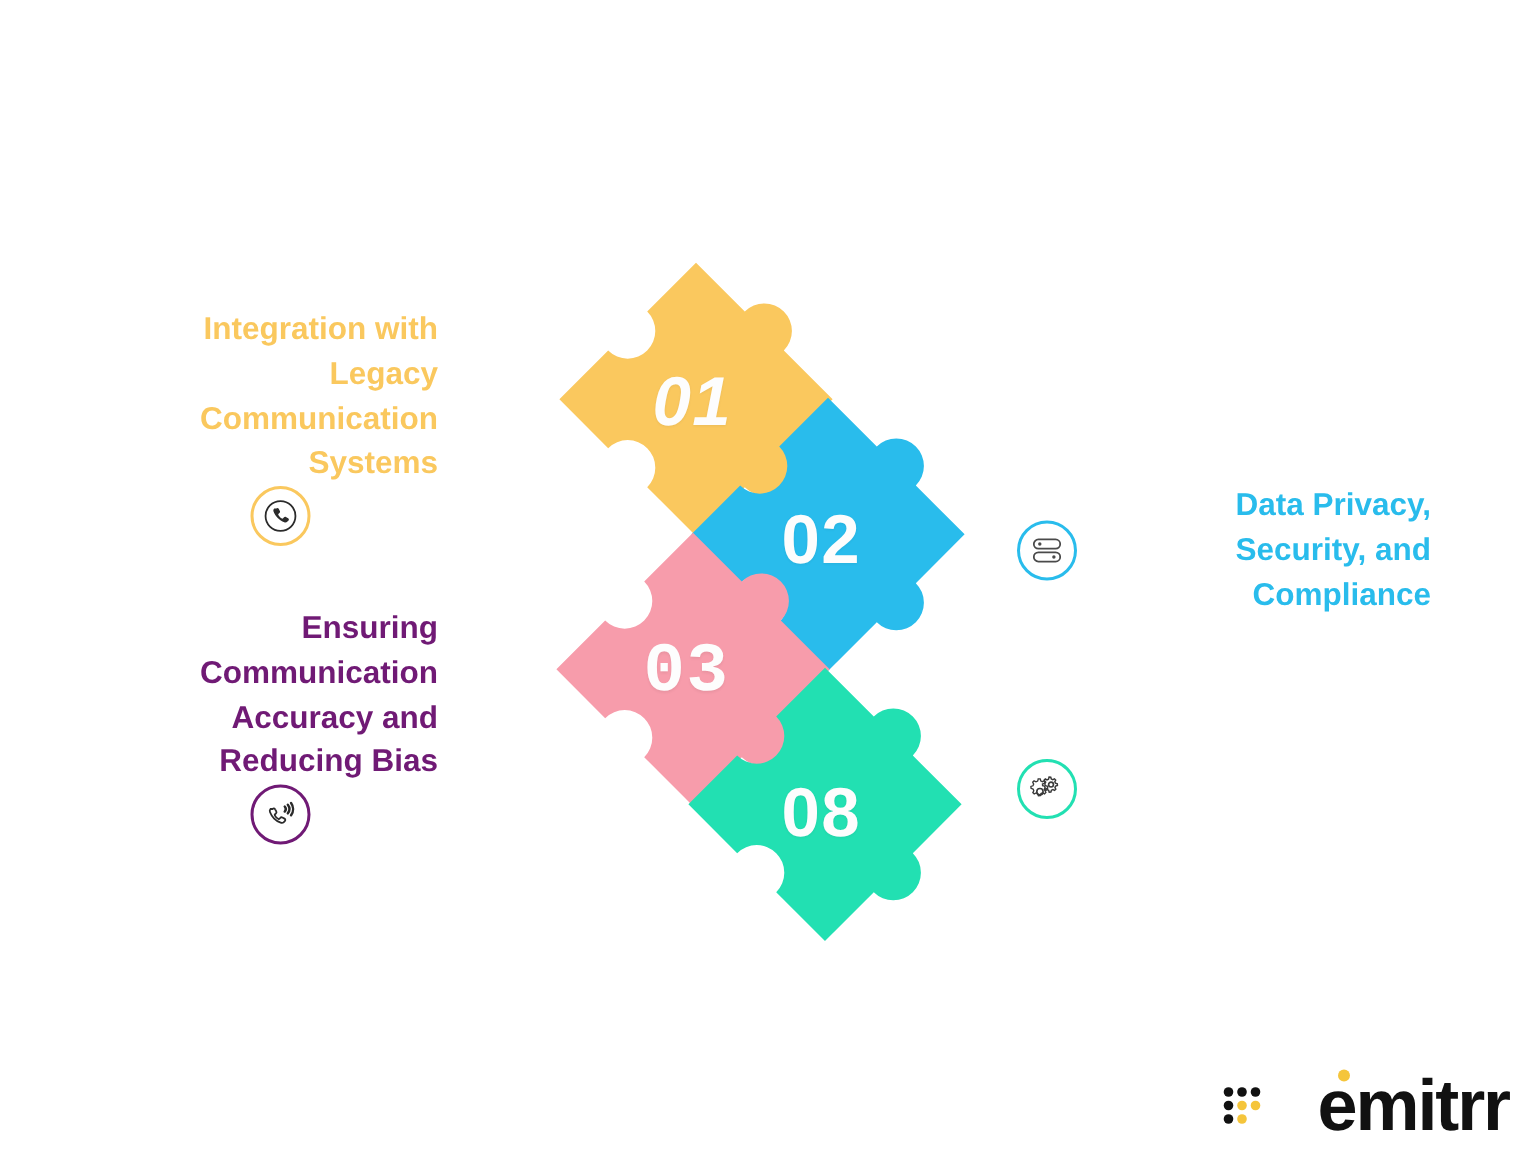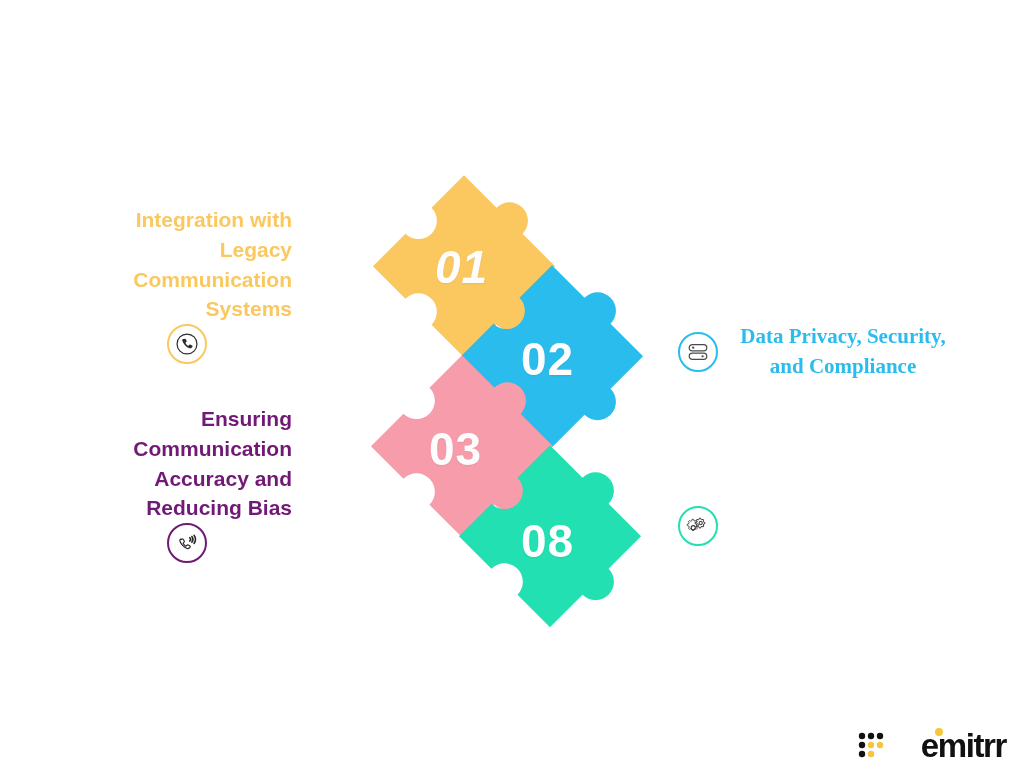--- a/index.html
+++ b/index.html
@@ -20,28 +20,28 @@
     font-size: 46px; font-weight: bold; letter-spacing: 1px;
     font-family: "Liberation Sans", sans-serif;
     text-shadow: 0 1px 2px rgba(0,0,0,0.06);
   }
   #piece-01 { left: -6px;  top: -6px;  }
   #piece-02 { left: 82px;  top: 84px;  }
   #piece-03 { left: -8px;  top: 174px; }
   #piece-04 { left: 80px;  top: 264px; }
   #num-01 { left: 80px;  top: 60px; font-style: italic;  }
   #num-02 { left: 166px; top: 152px; text-align: center; }
-  #num-03 { left: 74px;  top: 242px; }
+  #num-03 { left: 74px;  top: 242px; font-family: Liberation Mono, monospace; }
   #num-04 { left: 166px; top: 334px; }
 
   
   .side-block { position: absolute; display: flex; align-items: center; }
   .side-left  { flex-direction: column; }
   .side-left .block-text { text-align: right; margin-right: 12px; }
-  .side-right .block-text { text-align: center; margin-left: 14px; font-family: Liberation Serif, serif; }
+  .side-right .block-text { text-align: right; margin-left: 14px; }
   .block-text {
     font-size: 21px; font-weight: bold; line-height: 1.42;
     font-family: "Liberation Sans", sans-serif;
     width: 222px;
   }
   .icon-badge {
     width: 40px; height: 40px; border-radius: 50%;
     border: 2.5px solid currentColor;
     display: flex; align-items: center; justify-content: center;
     flex: 0 0 40px;
@@ -56,21 +56,21 @@
   .c-yellow { color: #FAC85E; }
   .c-cyan   { color: #29BCEC; }
   .c-pink   { color: #701a75; }
   .c-teal   { color: #22E0B2; }
 
   
   #brand-logo { position: absolute; right: 18px; bottom: 6px; display: flex; align-items: center; }
   #logo-mark { display: block; margin-right: 7px; }
   #logo-wordmark-wrap { position: relative; }
   #logo-wordmark {
-    font-size: 33px; font-weight: bold; color: #111111;
+    font-size: 48px; font-weight: bold; color: #111111;
     letter-spacing: -1.4px; line-height: 1;
     font-family: "Liberation Sans", sans-serif;
     margin-left: 28px;
   }
   #logo-i-dot {
     position: absolute; width: 8px; height: 8px; border-radius: 50%;
     background: #F5C53B; left: 42px; top: -1px;
   }
 </style>
 </head>

